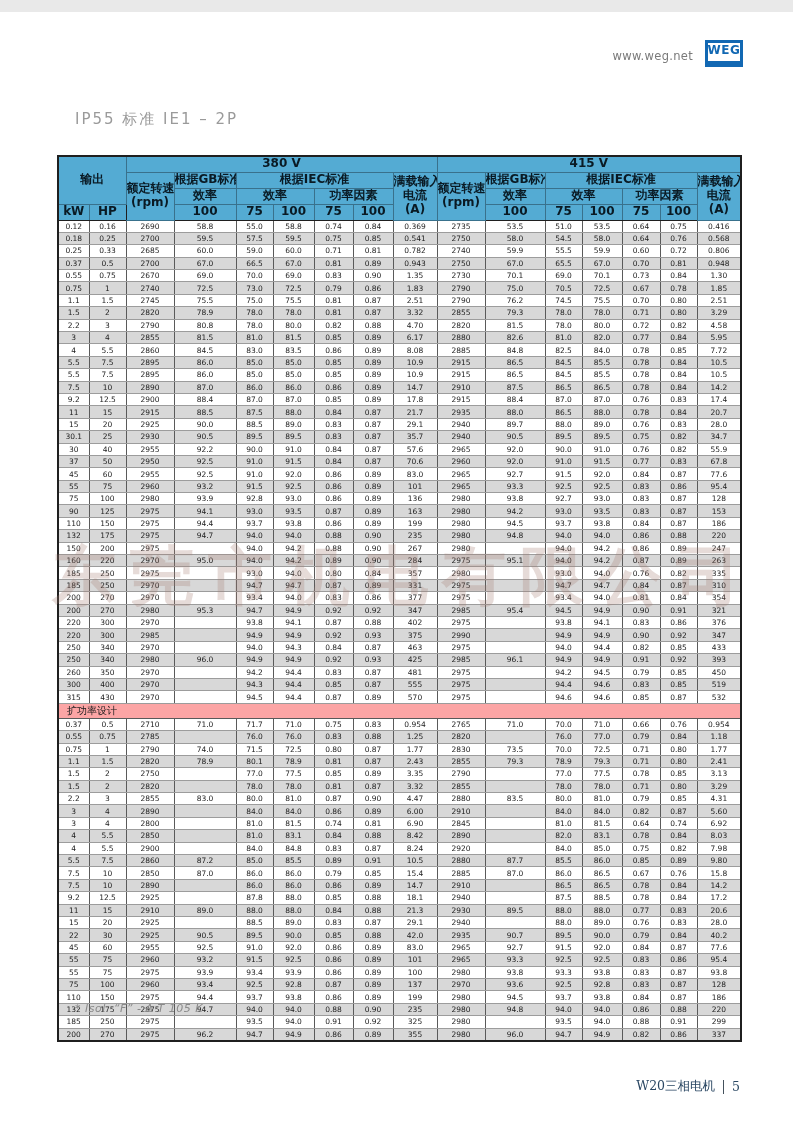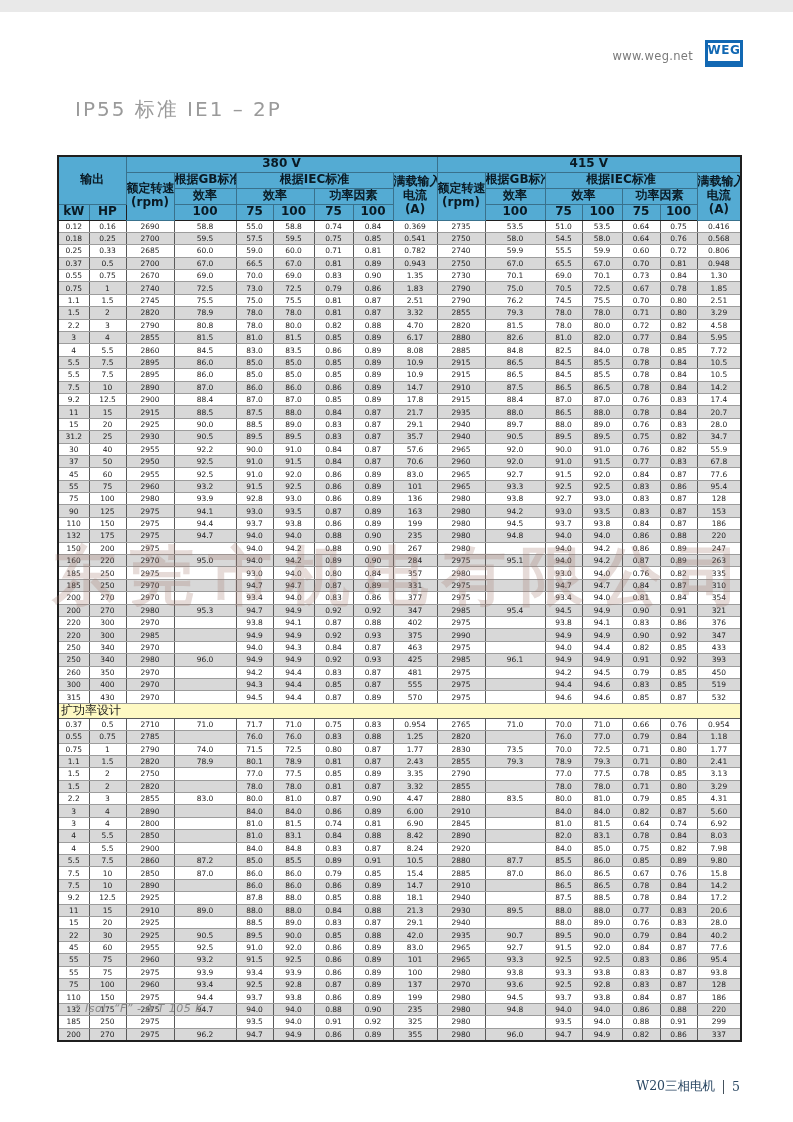--- a/index.html
+++ b/index.html
@@ -10,21 +10,21 @@
   }
   
   .weburl{position:absolute;top:37px;right:100px;font-size:11.5px;color:#7a7a7a;letter-spacing:.3px;}
   .weglogo{
     position:absolute;top:28px;right:50px;width:38px;height:27px;box-sizing:border-box;
     border:3px solid #1268b3;border-bottom-width:6px;background:#fff;
     display:flex;justify-content:center;
     color:#1268b3;font-weight:bold;font-size:12px;letter-spacing:.5px;
   }
   
-  .title{position:absolute;left:75px;top:84px;font-size:20px;color:#9a9a9a;letter-spacing:2px;}
+  .title{position:absolute;left:75px;top:98px;font-size:15px;color:#9a9a9a;letter-spacing:2px;}
   
   .watermark{
     position:absolute;left:52px;top:521px;width:700px;z-index:6;pointer-events:none;
     font-size:64px;font-weight:bold;letter-spacing:14px;white-space:nowrap;
     color:rgba(165,125,115,0.28);
   }
   
   table.motor{
     position:absolute;left:57px;top:143px;width:683px;
     border-collapse:collapse;table-layout:fixed;
@@ -41,21 +41,21 @@
   table.motor thead tr:last-child th{border-bottom:1.5px solid #1f1f1f;}
   table.motor td{
     height:11.4px;line-height:11px;color:#1c1c1c;
     border-left:1px solid #5a5a5a;border-right:1px solid #5a5a5a;
     border-top:1px solid #9c9c9c;border-bottom:1px solid #9c9c9c;
   }
   table.motor{border:2px solid #1f1f1f;}
   table.motor tr.alt td{background:#d8d8d8;}
   table.motor .thickL{border-left:1.7px solid #1f1f1f !important;}
   table.motor td.section-label{
-    text-align:left;padding-left:2px;height:14px;font-size:12px;background:#fef9c3;
+    text-align:left;padding-left:8px;height:14px;font-size:10px;background:#fca5a5;
     border-top:1.7px solid #1f1f1f;border-bottom:1px solid #5a5a5a;
   }
   
   .footnote{position:absolute;left:75px;top:990px;font-size:11px;color:#8a8a8a;font-style:italic;letter-spacing:.5px;}
   .pagefooter{
     position:absolute;right:53px;top:1066px;display:flex;align-items:center;gap:8px;
     color:#2a4763;font-size:12.5px;font-family:"DejaVu Serif","Liberation Serif",serif;
   }
   .pagefooter .divider{width:1px;height:14px;background:#44515c;}
 </style>
@@ -446,21 +446,21 @@
           <td>29.1</td>
           <td class="thickL">2940</td>
           <td>89.7</td>
           <td>88.0</td>
           <td>89.0</td>
           <td>0.76</td>
           <td>0.83</td>
           <td>28.0</td>
         </tr>
         <tr class="alt">
-          <td>31.2</td>
+          <td>30.1</td>
           <td>25</td>
           <td class="thickL">2930</td>
           <td>90.5</td>
           <td>89.5</td>
           <td>89.5</td>
           <td>0.83</td>
           <td>0.87</td>
           <td>35.7</td>
           <td class="thickL">2940</td>
           <td>90.5</td>

